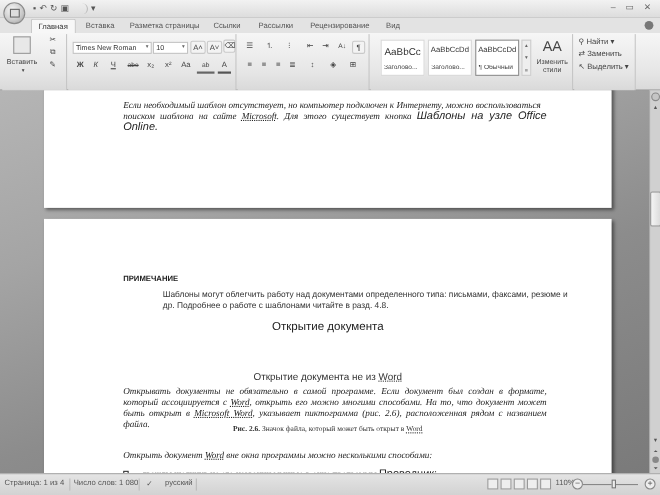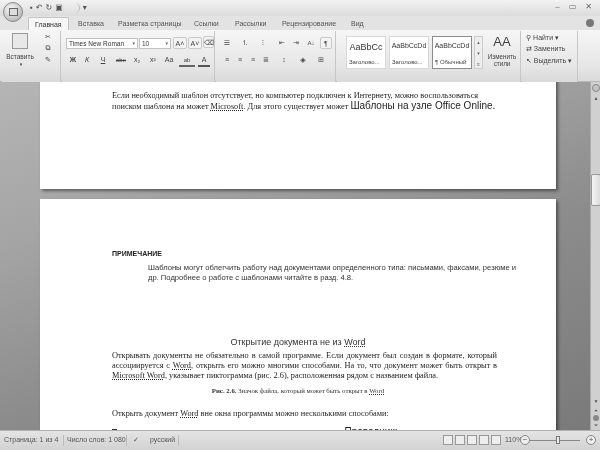--- a/index.html
+++ b/index.html
@@ -43,21 +43,21 @@
   .style-box .name { position: absolute; top: 22px; left: 2px; right: 0; font-size: 6px; color: #444; white-space: nowrap; overflow: hidden; }
   .scroll-mini { position: absolute; left: 473px; top: 5px; width: 9px; height: 33px; border: 1px solid #ccc; background: #eee; font-size: 5px; text-align: center; color: #666; line-height: 11px; }
   .edit-item { position: absolute; font-size: 7px; color: #444; white-space: nowrap; }
 
   
   .docarea { position: absolute; left: 0; top: 82px; width: 590px; height: 348px;
     background: linear-gradient(160deg, #b5b5b5 0%, #a4a4a4 30%, #8c8c8c 60%, #7a7a7a 100%); overflow: hidden; }
   .page { position: absolute; left: 40px; width: 516px; background: #fff; box-shadow: 2px 2px 3px rgba(0,0,0,0.45); }
   .page1 { top: -4px; height: 111px; }
   .page2 { top: 117px; height: 240px; }
-  .p { position: absolute; left: 72px; width: 385px; font-family: "Liberation Serif", serif; font-size: 8.3px; line-height: 10px; color: #222; text-align: justify; }
+  .p { position: absolute; left: 72px; width: 385px; font-family: "Liberation Serif", serif; font-size: 8.3px; line-height: 10px; color: #222; text-align: justify; font-style: italic; }
   .u { text-decoration: underline; text-decoration-style: dotted; }
   .sans { font-family: "Liberation Sans", sans-serif; font-size: 10px; }
   .note-title { position: absolute; left: 72px; font-family: "Liberation Sans", sans-serif; font-weight: bold; font-size: 7px; color: #222; }
   .note-text { position: absolute; left: 108px; width: 380px; font-family: Liberation Sans, sans-serif; font-size: 7.6px; line-height: 9.5px; color: #333; }
   .h1 { position: absolute; left: 0; width: 516px; text-align: center; font-size: 10.5px; color: #222; }
   .h2 { position: absolute; left: 0; width: 516px; text-align: center; font-size: 9px; color: #333; }
   .caption { position: absolute; left: 0; width: 516px; text-align: center; font-family: "Liberation Serif", serif; font-size: 6.8px; color: #333; }
   .caption b { font-weight: bold; }
   .bullet { position: absolute; left: 72px; font-family: "Liberation Serif", serif; font-size: 8.3px; color: #222; white-space: nowrap; }
   .bullet .box { display: inline-block; width: 5px; height: 5px; border: 1px solid #333; margin-right: 12px; vertical-align: 1px; }
@@ -202,27 +202,28 @@
       <span>↖ </span><span>Выделить</span><span> ▾</span>
     </div>
     <div class="group-label">Редактирование</div>
   </div>
 </div>
 
 <div class="docarea">
   <div class="page page1">
     <div class="p" style="top:13px;">
       <span>Если необходимый шаблон отсутствует, но компьютер подключен к Интернету, можно воспользоваться</span><br>
-      <span>поиском шаблона на может </span><span class="u">Microsoft</span><span>. Для этого существует может </span><span class="sans">Шаблоны на узле Office Online.</span>
+      <span>поиском шаблона на сайте </span><span class="u">Microsoft</span><span>. Для этого существует кнопка </span><span class="sans">Шаблоны на узле Office Online.</span>
     </div>
   </div>
 
   <div class="page page2">
     <div class="note-title" style="top:51px;">ПРИМЕЧАНИЕ</div>
     <div class="note-text" style="top:64px;">Шаблоны могут облегчить работу над документами определенного типа: письмами, факсами, резюме и др. Подробнее о работе с шаблонами читайте в разд. 4.8.</div>
+    <div class="h1" style="top:92px;">Открытие документа</div>
     <div class="h2" style="top:138px;">
       <span>Открытие документа не из </span><span class="u">Word</span>
     </div>
     <div class="p" style="top:152px;">
       <span>Открывать документы не обязательно в самой программе. Если документ был создан в формате, который ассоциируется с </span><span class="u">Word</span><span>, открыть его можно многими способами. На то, что документ может быть открыт в </span><span class="u">Microsoft Word</span><span>, указывает пиктограмма (рис. 2.6), расположенная рядом с названием файла.</span>
     </div>
     <div class="caption" style="top:188px;">
       <b>Рис. 2.6.</b><span> Значок файла, который может быть открыт в </span><span class="u">Word</span>
     </div>
     <div class="p" style="top:210px;">

